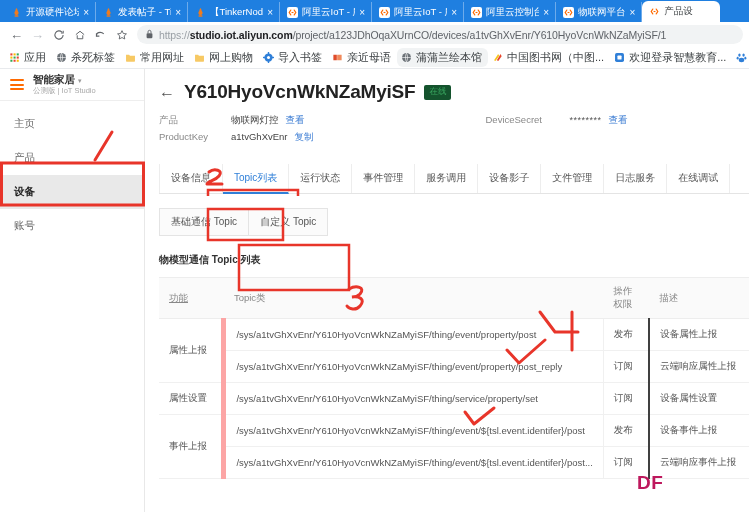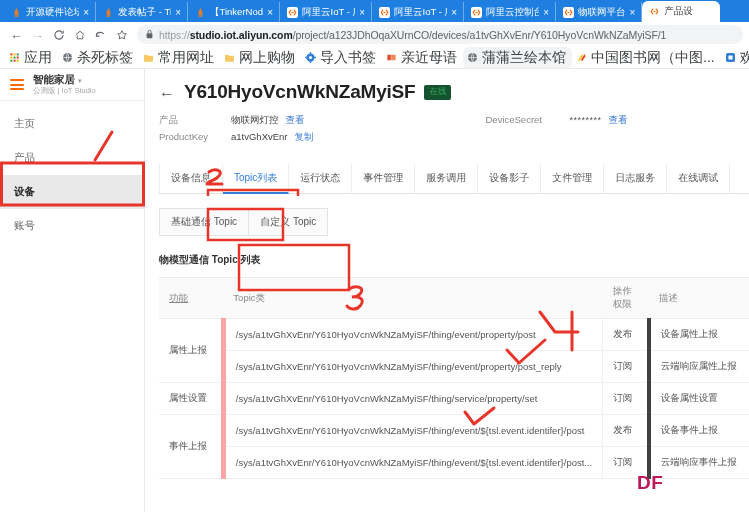--- a/index.html
+++ b/index.html
@@ -87,21 +87,21 @@
     align-items:center;
     gap:0px;
     padding:0 5px;
     border-bottom:1px solid #e8eaed;
     overflow:hidden;
     white-space:nowrap;
   }
   .bm{
     display:flex;align-items:center;gap:4px;
     padding:2px 6px 2px 4px;
-    font-size:14px;color:#3c4043;
+    font-size:11px;color:#3c4043;
     flex:0 0 auto;
     border-radius:4px;
   }
   .bm.chip{ background:#f1f3f4;border-radius:6px; }
   .bm .bi{ width:11px;height:11px;display:block;flex:0 0 11px;}
 
   
   .app{
     display:flex;
     height:443px;
@@ -234,21 +234,21 @@
   table.topics td{
     padding:9px 10px;
     border-bottom:1px solid #f0f0f0;
     color:#555;
     vertical-align:middle;
     white-space:nowrap;
   }
   table.topics td.func{ border-right:5px solid #fca5a5; color:#555; width:78px;font-family:Liberation Serif, serif;}
   table.topics th.func{ width:78px;text-decoration:underline;}
   table.topics td.topic{ border-right:1px solid #f0f0f0; color:#555; }
-  table.topics td.perm{ border-right:4px solid #404040; width:62px;}
+  table.topics td.perm{ border-right:2px solid #404040; width:62px;}
   table.topics th.perm{ width:62px;}
   table.topics th.topic{ }
   table.topics td.desc{ width:108px;}
   table.topics th.desc{ width:108px;}
 
   
   .anno{ position:absolute; left:0; top:0; width:749px; height:512px; pointer-events:none; z-index:50;}
   .wm{
     position:absolute;
     font-family:"Liberation Sans", sans-serif;

